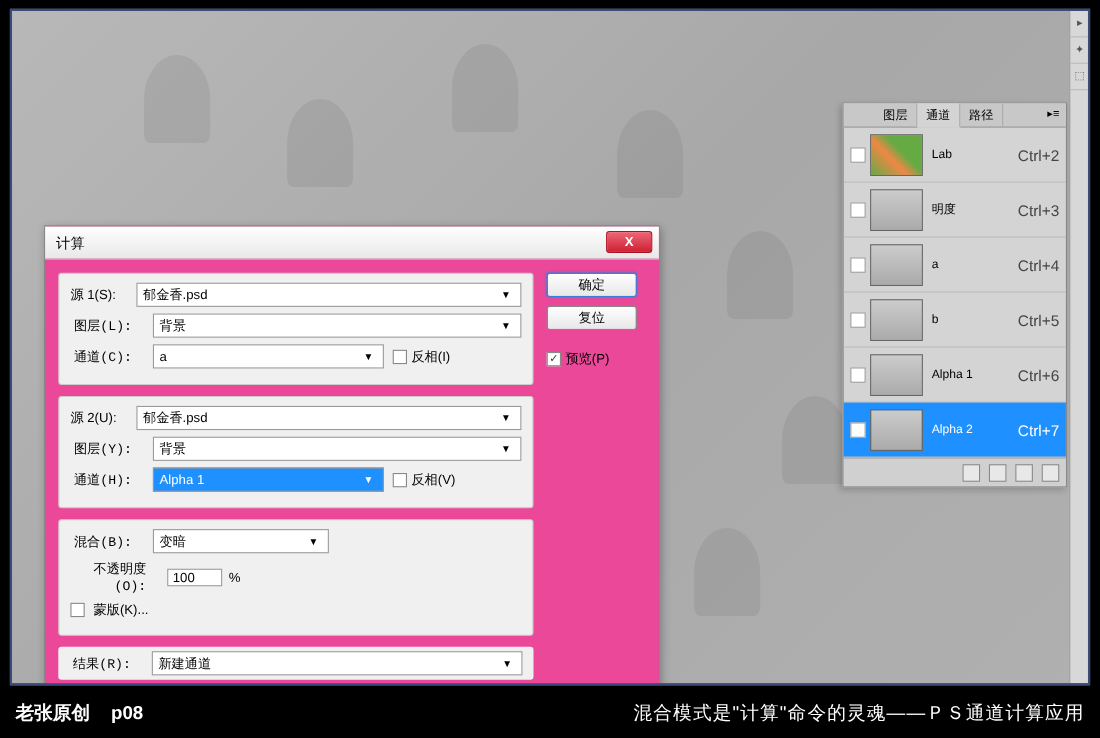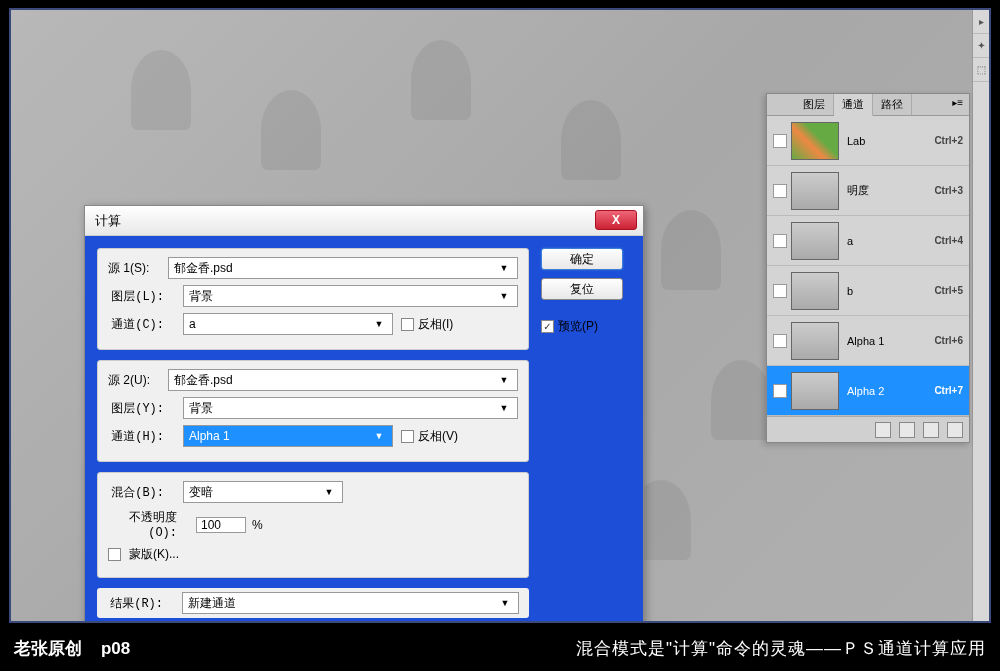--- a/index.html
+++ b/index.html
@@ -5,21 +5,21 @@
 * { box-sizing: border-box; margin: 0; padding: 0; font-family: "Microsoft YaHei", sans-serif; }
 body { width: 1000px; height: 671px; background: #000; position: relative; overflow: hidden; }
 .frame { position: absolute; left: 9px; top: 8px; width: 982px; height: 615px; border: 2px solid #3b4a7a; background: #b0b0b0; overflow: hidden; }
 .bg-img { position: absolute; inset: 0; background: linear-gradient(135deg, #b8b8b8 0%, #a8a8a8 50%, #b0b0b0 100%); }
 .tulip-shapes { position: absolute; inset: 0; opacity: 0.15; }
 .tulip { position: absolute; width: 60px; height: 80px; background: #666; border-radius: 50% 50% 10% 10%; }
 .footer { position: absolute; left: 0; bottom: 4px; width: 1000px; height: 38px; display: flex; align-items: center; color: #fff; font-size: 17px; padding: 0 14px; justify-content: space-between; }
 .footer-left { font-weight: bold; }
 .footer-right { letter-spacing: 1px; }
 
-.dialog { position: absolute; left: 29px; top: 195px; width: 560px; background: #1d4ed8; border: 1px solid #888; box-shadow: 2px 2px 8px rgba(0,0,0,0.3); margin-left: 44px; }
+.dialog { position: absolute; left: 29px; top: 195px; width: 560px; background: #ec4899; border: 1px solid #888; box-shadow: 2px 2px 8px rgba(0,0,0,0.3); }
 .dlg-title { background: linear-gradient(#fff, #e8e8e8); height: 30px; display: flex; align-items: center; padding-left: 10px; font-size: 13px; border-bottom: 1px solid #ccc; position: relative; }
 .dlg-close { position: absolute; right: 6px; top: 4px; width: 42px; height: 20px; background: linear-gradient(#e67, #c23); border-radius: 3px; color: #fff; text-align: center; line-height: 18px; font-size: 12px; font-weight: bold; border: 1px solid #a12; cursor: pointer; }
 .dlg-body { padding: 12px; display: flex; gap: 12px; }
 .dlg-left { flex: 1; }
 .dlg-right { width: 90px; }
 
 .grp { border: 1px solid #ccc; border-radius: 3px; padding: 8px 10px; margin-bottom: 10px; background: #f0f0f0; position: relative; }
 .grp-row { display: flex; align-items: center; margin-bottom: 6px; font-size: 12px; }
 .grp-label { width: 60px; padding-right: 6px; }
 .grp-label2 { width: 75px; text-align: right; padding-right: 19px; font-family: Liberation Mono, monospace; }
@@ -40,21 +40,21 @@
 .panel-tab { padding: 3px 8px; border-right: 1px solid #aaa; cursor: pointer; }
 .panel-tab.active { background: #d4d4d4; border-bottom: 1px solid #d4d4d4; margin-bottom: -1px; }
 .panel-menu { margin-left: auto; padding: 3px 6px; font-size: 10px; }
 .ch-row { display: flex; align-items: center; height: 50px; border-bottom: 1px solid #bbb; padding: 0 6px; font-size: 11px; cursor: pointer; }
 .ch-row.sel { background: #1e90ff; color: #fff; }
 .ch-eye { width: 14px; height: 14px; border: 1px solid #999; background: #fff; margin-right: 4px; display: flex; align-items: center; justify-content: center; font-size: 10px; }
 .ch-thumb { width: 48px; height: 38px; border: 1px solid #666; margin-right: 8px; background: #999; }
 .ch-thumb.lab { background: linear-gradient(45deg, #6a4, #e84 40%, #6a4 60%); }
 .ch-thumb.gray { background: linear-gradient(#ccc, #aaa); }
 .ch-name { flex: 1; }
-.ch-key { font-size: 10px; color: #444; font-weight: bold; }
+.ch-key { font-size: 14px; color: #444; }
 .ch-row.sel .ch-key { color: #fff; }
 .panel-foot { height: 26px; background: #d0d0d0; border-top: 1px solid #aaa; display: flex; justify-content: flex-end; align-items: center; padding: 0 6px; gap: 8px; }
 .pf-icon { width: 16px; height: 16px; border: 1px solid #888; background: #e8e8e8; cursor: pointer; }
 
 .toolstrip { position: absolute; right: 0; top: 0; width: 17px; height: 615px; background: #d8d8d8; border-left: 1px solid #999; }
 .ts-icon { width: 17px; height: 24px; border-bottom: 1px solid #bbb; font-size: 10px; text-align: center; line-height: 24px; color: #555; }
 </style>
 </head>
 <body>
 

